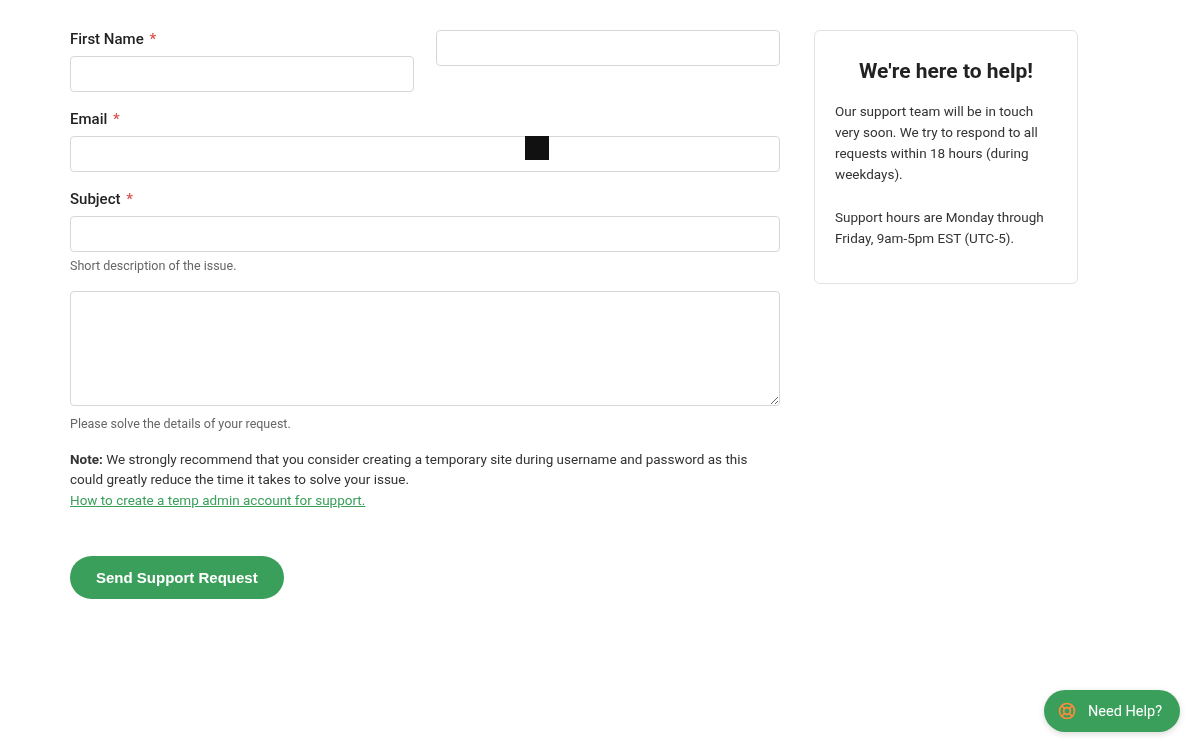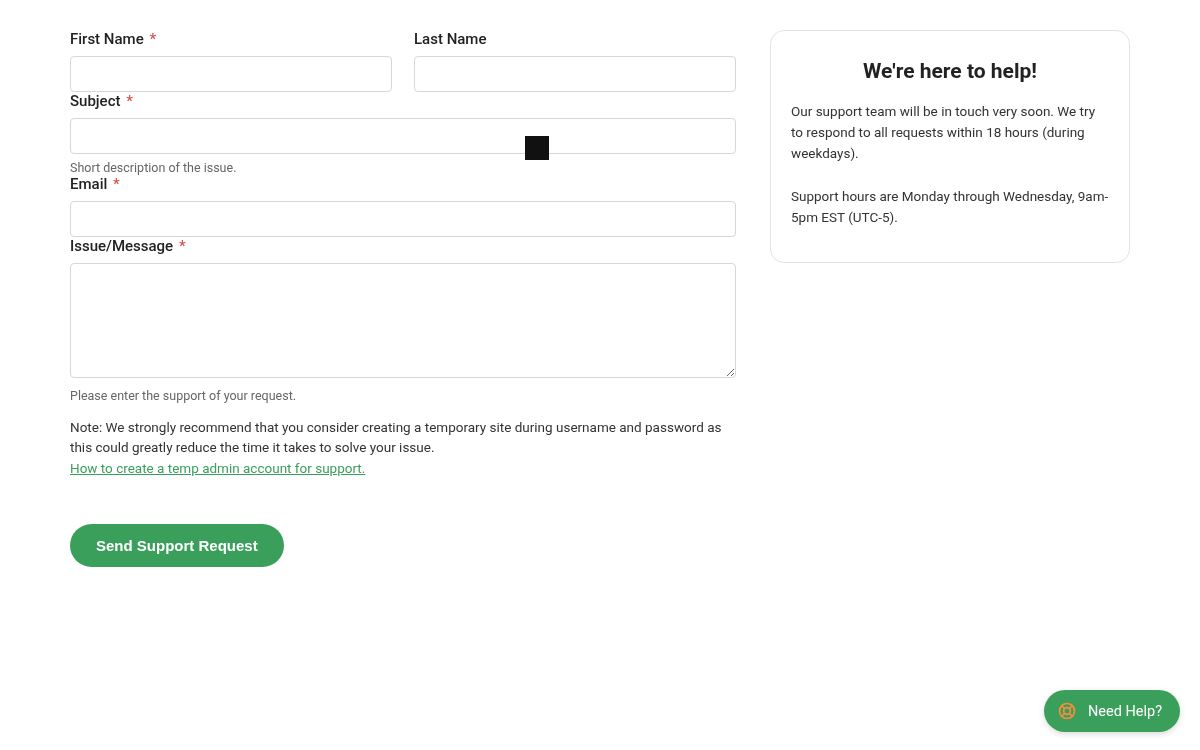--- a/index.html
+++ b/index.html
@@ -13,53 +13,53 @@
   .page {
     display: flex;
     gap: 34px;
     padding: 30px 70px 40px 70px;
     align-items: flex-start;
   }
   .main { flex: 1; max-width: 710px; }
   .intro { font-size: 14px; color: #333; margin-bottom: 30px; }
   .intro a { color: #3a9f5a; text-decoration: underline; }
   .row { display: flex; gap: 22px; }
-  .field { flex: 1; }
+  .field { flex: 1; margin-bottom: 18px; }
   .label { font-size: 15px; font-weight: 500; color: #222; margin-bottom: 8px; display: block; }
   .required { color: #d9534f; margin-left: 2px; }
   .input, .textarea {
     width: 100%;
     border: 1px solid #d7d7d7;
     border-radius: 4px;
     height: 36px;
     padding: 6px 8px;
     font-size: 14px;
     font-family: inherit;
     background: #fff;
   }
   .textarea { height: 115px; resize: both; }
   .help-text { font-size: 12.5px; color: #666; margin-top: 6px; }
   .note-block { font-size: 13.5px; color: #333; line-height: 1.5; margin-top: 14px; }
-  .note-block strong { font-weight: 400; margin-top: 15px; }
+  .note-block strong { font-weight: 700; margin-top: 15px; }
   .note-block a { color: #3a9f5a; text-decoration: underline; margin-top: 40px; }
   .submit-btn {
     margin-top: 46px;
     background: #3a9f5a;
     color: #fff;
     border: none;
     border-radius: 999px;
     padding: 13px 26px;
     font-size: 15px;
     font-weight: 600;
     cursor: pointer;
   }
   .sidebar {
-    width: 360px;
+    width: 264px;
     border: 1px solid #e3e3e3;
-    border-radius: 14px;
+    border-radius: 6px;
     padding: 22px 20px 34px 20px;
   }
   .sidebar-title {
     font-size: 21px;
     font-weight: 700;
     text-align: center;
     margin: 6px 0 18px 0;
   }
   .sidebar-text {
     font-size: 13.5px;
@@ -108,66 +108,61 @@
 
     <div class="row">
       <div class="field">
         <label class="label">
           <span>First Name</span>
           <span class="required">*</span>
         </label>
         <input class="input" type="text" value="" style="">
       </div>
       <div class="field">
-        <label class="label">Last Name</label>
         <input class="input" type="text" value="" style="">
       </div>
     </div>
 
     <div class="lastpass-badge"></div>
+
+    <div class="field">
+      <label class="label">
+        <span>Email</span>
+        <span class="required">*</span>
+      </label>
+      <input class="input" type="email" value="" style="">
+    </div>
 
     <div class="field">
       <label class="label">
         <span>Subject</span>
         <span class="required">*</span>
       </label>
       <input class="input" type="text" value="" style="">
       <div class="help-text">Short description of the issue.</div>
     </div>
 
     <div class="field">
-      <label class="label">
-        <span>Email</span>
-        <span class="required">*</span>
-      </label>
-      <input class="input" type="email" value="" style="">
-    </div>
-
-    <div class="field">
-      <label class="label">
-        <span>Issue/Message</span>
-        <span class="required">*</span>
-      </label>
       <textarea class="textarea" style=""></textarea>
-      <div class="help-text">Please enter the support of your request.</div>
+      <div class="help-text">Please solve the details of your request.</div>
     </div>
 
 
     <div class="note-block">
       <strong>Note:</strong><span> We strongly recommend that you consider creating a temporary site during username and password as this could greatly reduce the time it takes to solve your issue.</span><br>
       <a href="#">How to create a temp admin account for support.</a>
     </div>
 
     <button class="submit-btn">Send Support Request</button>
   </div>
 
   <aside class="sidebar">
     <div class="sidebar-title">We're here to help!</div>
     <div class="sidebar-text">Our support team will be in touch very soon. We try to respond to all requests within 18 hours (during weekdays).</div>
-    <div class="sidebar-hours">Support hours are Monday through Wednesday, 9am-5pm EST (UTC-5).</div>
+    <div class="sidebar-hours">Support hours are Monday through Friday, 9am-5pm EST (UTC-5).</div>
   </aside>
 </div>
 
 <div class="help-widget">
   <span class="icon-wrap">
     <svg viewBox="0 0 24 24" fill="none" stroke="#ff8a3c" stroke-width="2">
       <circle cx="12" cy="12" r="9"></circle>
       <circle cx="12" cy="12" r="4"></circle>
       <line x1="5.5" y1="5.5" x2="9" y2="9"></line>
       <line x1="18.5" y1="5.5" x2="15" y2="9"></line>

